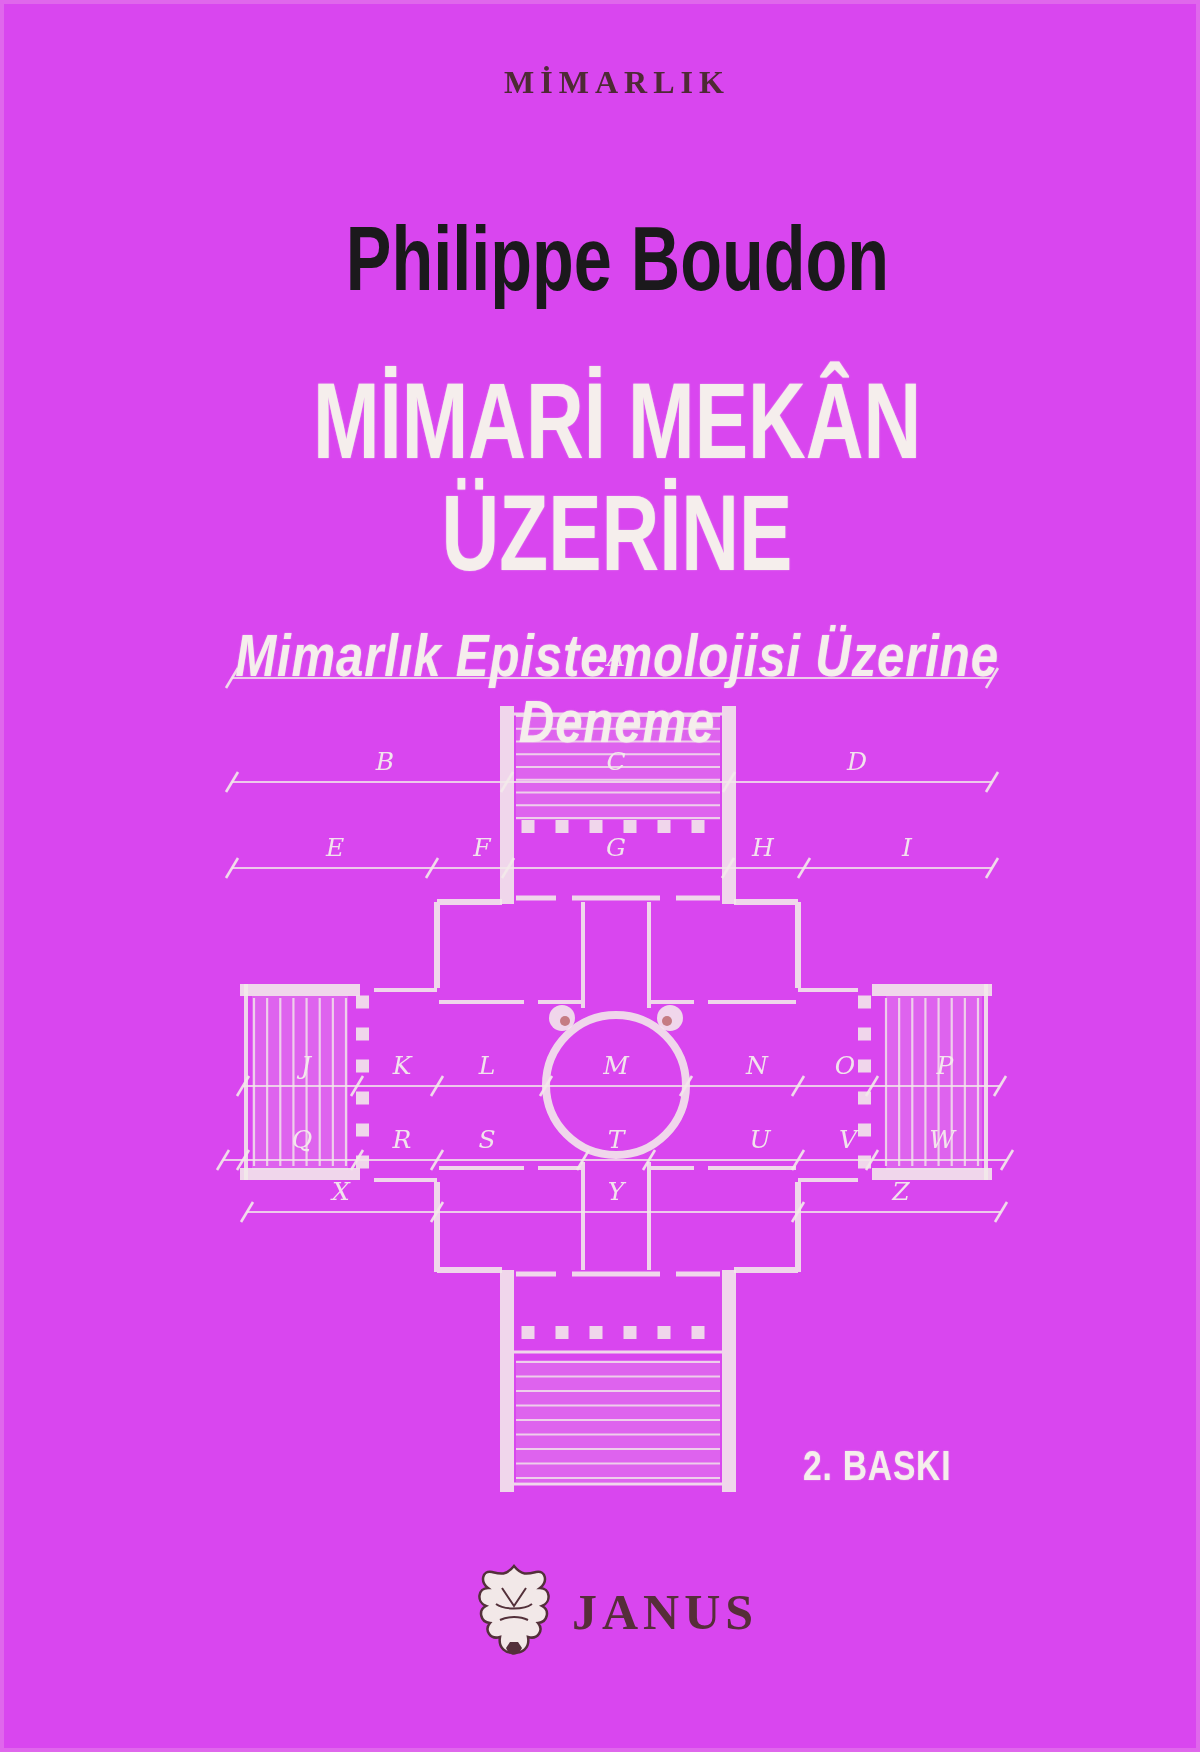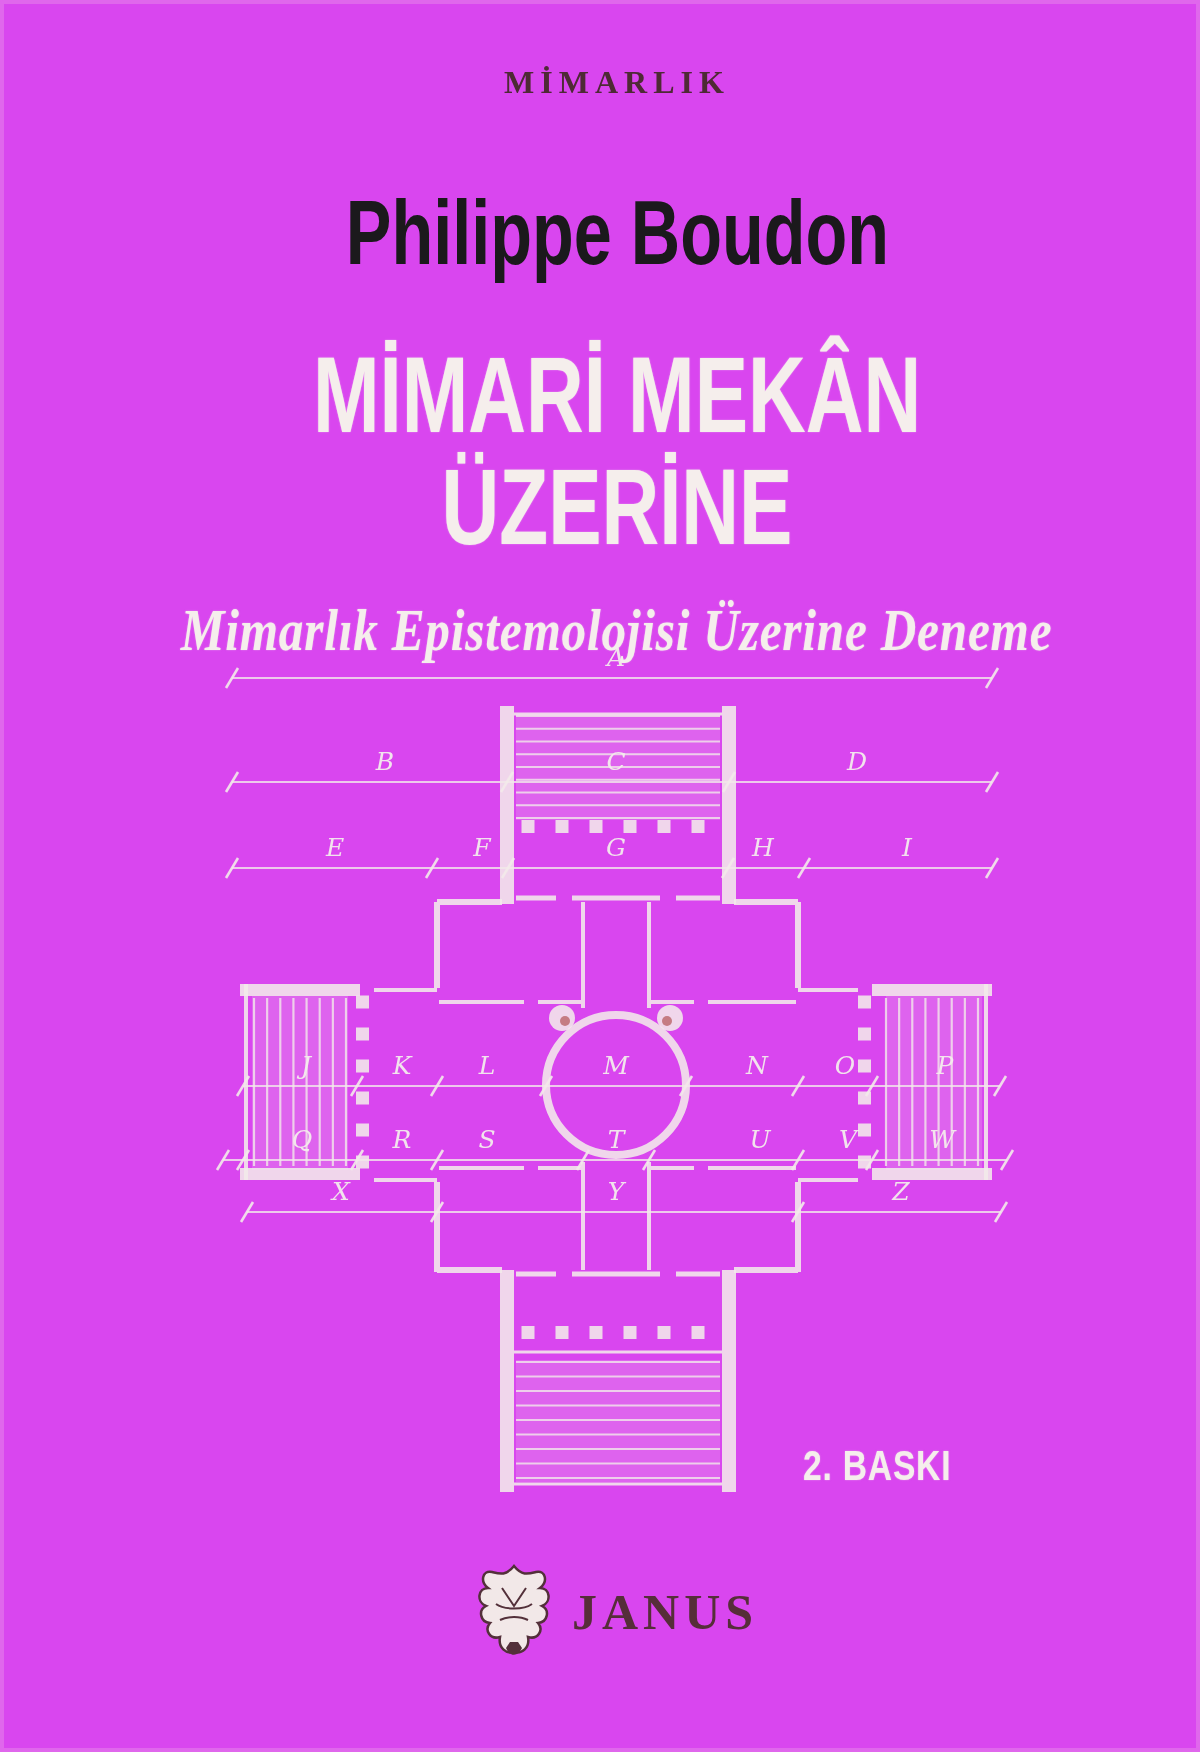--- a/index.html
+++ b/index.html
@@ -3,28 +3,28 @@
 <meta charset="utf-8">
 <style>
   html,body{margin:0;padding:0;}
   body{width:1200px;height:1752px;position:relative;overflow:hidden;
        font-family:"Liberation Sans",sans-serif;}
   .cover{position:absolute;inset:0;background:#d946ef;
          box-shadow:inset 0 0 0 4px rgba(250,225,228,.22);}
   .center-col{position:absolute;left:34px;right:0;top:0;text-align:center;}
   .series{margin-top:64px;font-family:"Liberation Serif",serif;font-weight:600;
           font-size:32px;letter-spacing:6px;color:#4e2a35;}
-  .author{margin-top:86px;line-height:92px;}
+  .author{margin-top:112px;line-height:92px;}
   .author .sx{display:inline-block;transform:scaleX(.76);transform-origin:center;
           font-weight:700;font-size:90px;color:#1b191c;letter-spacing:0px;}
   .title{margin:34px 0 0 0;line-height:112px;}
   .title .sx{display:inline-block;transform:scaleX(.74);transform-origin:center;
           font-weight:700;font-size:108px;color:#f5eeec;
           text-shadow:0 0 2px rgba(245,238,236,.55);}
-  .subtitle{margin-top:8px;line-height:66px;font-family:Liberation Serif, serif;}
+  .subtitle{margin-top:8px;line-height:66px;}
   .subtitle .sx{display:inline-block;transform:scaleX(.82);transform-origin:center;
           font-style:italic;font-weight:700;font-size:60px;color:#f5eeec;
           letter-spacing:1px;text-shadow:0 0 2px rgba(245,238,236,.5);}
   .edition{position:absolute;left:803px;top:1444px;line-height:44px;}
   .edition .sx{display:inline-block;transform:scaleX(.8);transform-origin:left;
           font-weight:700;font-size:42px;color:#f5eeec;letter-spacing:1px;
           text-shadow:0 0 2px rgba(245,238,236,.5);}
   .plan-svg{position:absolute;left:0;top:0;width:1200px;height:1752px;}
   .plan-stroke{stroke:#f3eaea;fill:none;opacity:.88;}
   .plan-fill{fill:#f3eaea;stroke:none;opacity:.88;}

